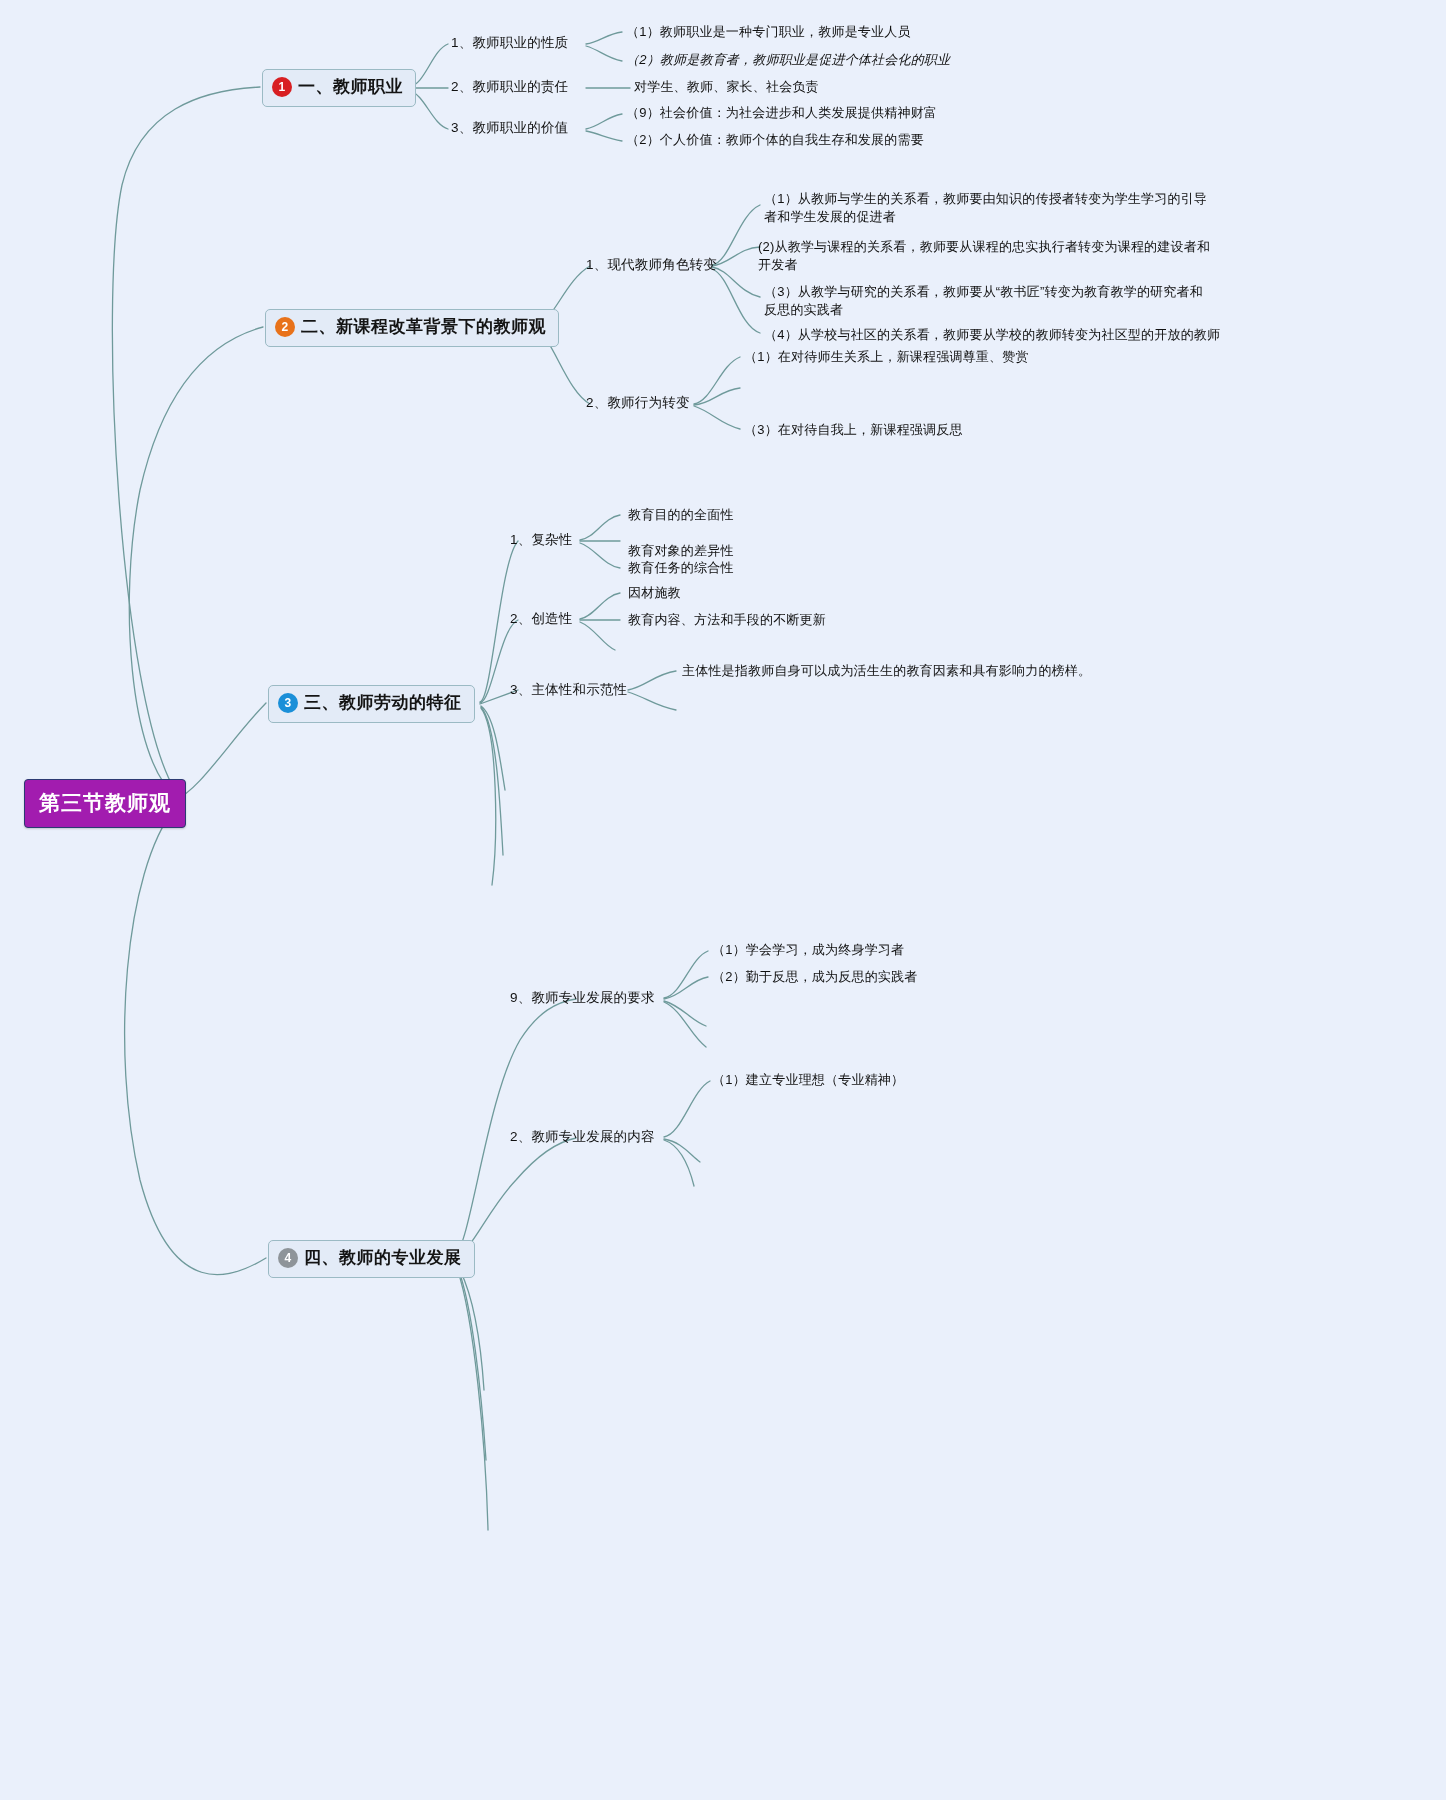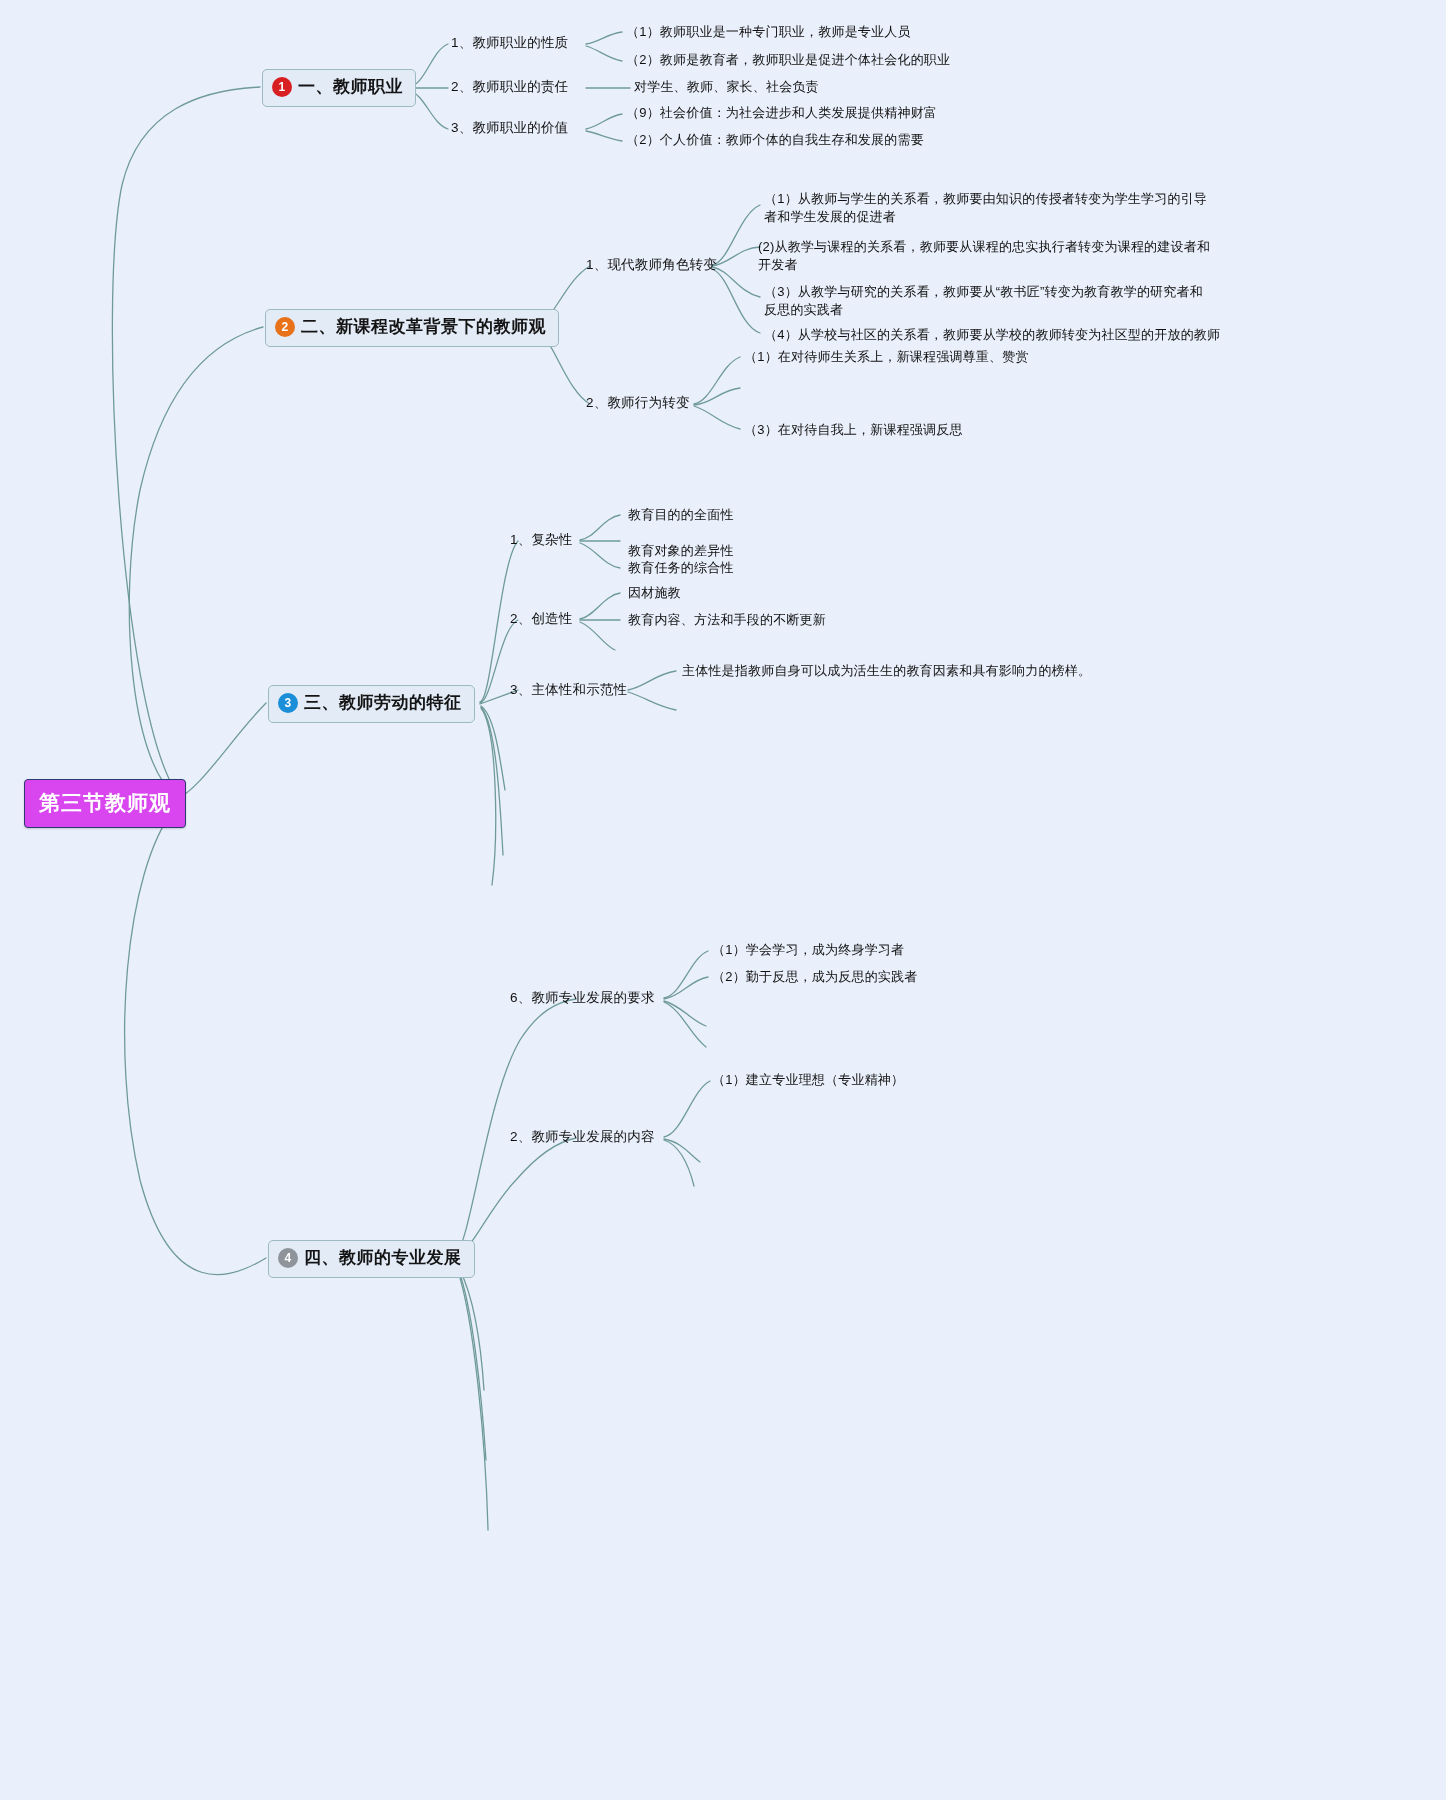--- a/index.html
+++ b/index.html
@@ -29,21 +29,21 @@
     pointer-events: none;
   }
   .node {
     position: absolute;
     white-space: nowrap;
     line-height: 1.35;
   }
 
   
   .root {
-    background: #d946ef;
+    background: #a21caf;
     color: #ffffff;
     border: 1px solid #2c3a72;
     border-radius: 4px;
     padding: 9px 14px 10px 14px;
     font-size: 21px;
     font-weight: bold;
     letter-spacing: 1px;
     box-shadow: 0 1px 2px rgba(0,0,0,.18);
   }
 
@@ -178,21 +178,21 @@
   <div class="node branch" style="left:262px; top:69px;">
     <span class="badge badge-1">1</span>
     <span>一、教师职业</span>
   </div>
 
   <div class="node lvl2" style="left:451px; top:34px;">1、教师职业的性质</div>
   <div class="node lvl2" style="left:451px; top:78px;">2、教师职业的责任</div>
   <div class="node lvl2" style="left:451px; top:119px;">3、教师职业的价值</div>
 
   <div class="node lvl3" style="left:626px; top:23px;">（1）教师职业是一种专门职业，教师是专业人员</div>
-  <div class="node lvl3" style="left:626px; top:51px;">（2）教师是教育者，教师职业是促进个体社会化的职业</div>
+  <div class="node lvl3" style="left:626px; top:51px;font-style:italic;">（2）教师是教育者，教师职业是促进个体社会化的职业</div>
 
   <div class="node lvl3" style="left:634px; top:78px;">对学生、教师、家长、社会负责</div>
 
   <div class="node lvl3" style="left:626px; top:104px;">（9）社会价值：为社会进步和人类发展提供精神财富</div>
   <div class="node lvl3" style="left:626px; top:131px;">（2）个人价值：教师个体的自我生存和发展的需要</div>
 
   <div class="node branch" style="left:265px; top:309px;">
     <span class="badge badge-2">2</span>
     <span>二、新课程改革背景下的教师观</span>
   </div>
@@ -224,21 +224,21 @@
   <div class="node lvl3" style="left:628px; top:584px;text-align:right;">因材施教</div>
   <div class="node lvl3" style="left:628px; top:611px;">教育内容、方法和手段的不断更新</div>
 
   <div class="node lvl3" style="left:682px; top:662px;">主体性是指教师自身可以成为活生生的教育因素和具有影响力的榜样。</div>
 
   <div class="node branch" style="left:268px; top:1240px;">
     <span class="badge badge-4">4</span>
     <span>四、教师的专业发展</span>
   </div>
 
-  <div class="node lvl2" style="left:510px; top:989px;">6、教师专业发展的要求</div>
+  <div class="node lvl2" style="left:510px; top:989px;">9、教师专业发展的要求</div>
   <div class="node lvl2" style="left:510px; top:1128px;">2、教师专业发展的内容</div>
 
   <div class="node lvl3" style="left:712px; top:941px;">（1）学会学习，成为终身学习者</div>
   <div class="node lvl3" style="left:712px; top:968px;">（2）勤于反思，成为反思的实践者</div>
 
   <div class="node lvl3" style="left:712px; top:1071px;">（1）建立专业理想（专业精神）</div>
 
 </div>
 
 </body></html>

